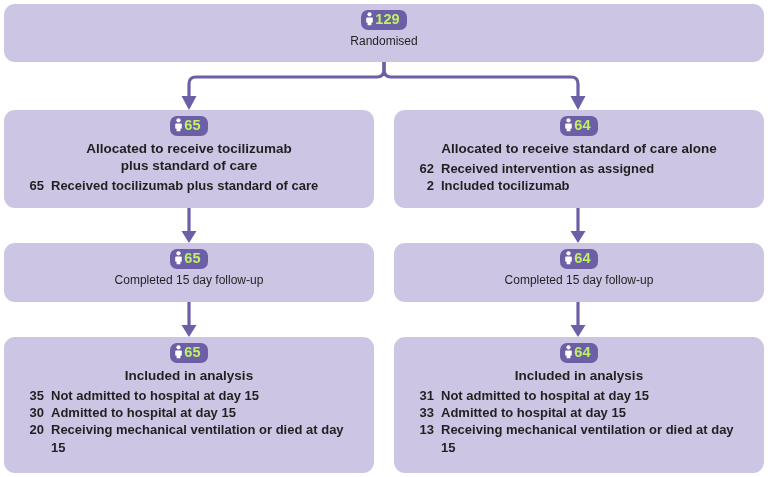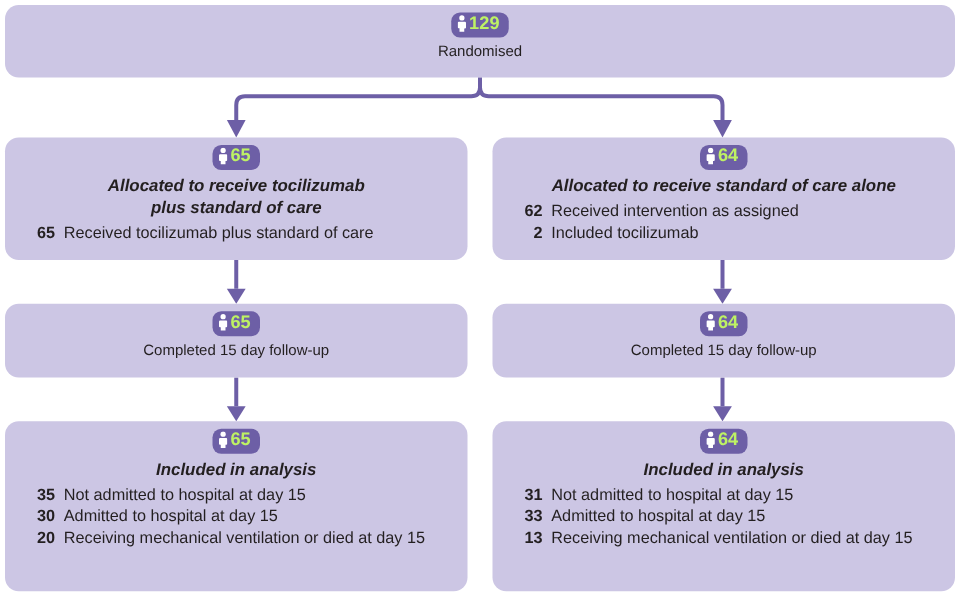--- a/index.html
+++ b/index.html
@@ -63,21 +63,20 @@
   .badge .count { display: inline-block; }
 
   
   .title {
     text-align: center;
     font-size: 13.5px;
     font-weight: bold;
     line-height: 1.27;
     margin-top: 4px;
     color: #231f20;
-    font-style: italic;
   }
   .plain {
     text-align: center;
     font-size: 12px;
     font-weight: normal;
     line-height: 1.3;
     margin-top: 4px;
     color: #231f20;
   }
   .items {
@@ -93,21 +92,21 @@
   }
   .item .num {
     flex: none;
     width: 24px;
     text-align: right;
     font-weight: bold;
     margin-right: 7px;
   }
   .item .lbl {
     flex: 1 1 auto;
-    font-weight: normal;
+    font-weight: bold;
     text-indent: 0;
   }
   .box .pad { padding: 6px 10px 0 10px; }
 
   
   .connector { position: absolute; left: 0; top: 0; }
   svg.connector { pointer-events: none; }
 </style>
 </head>
 <body>

